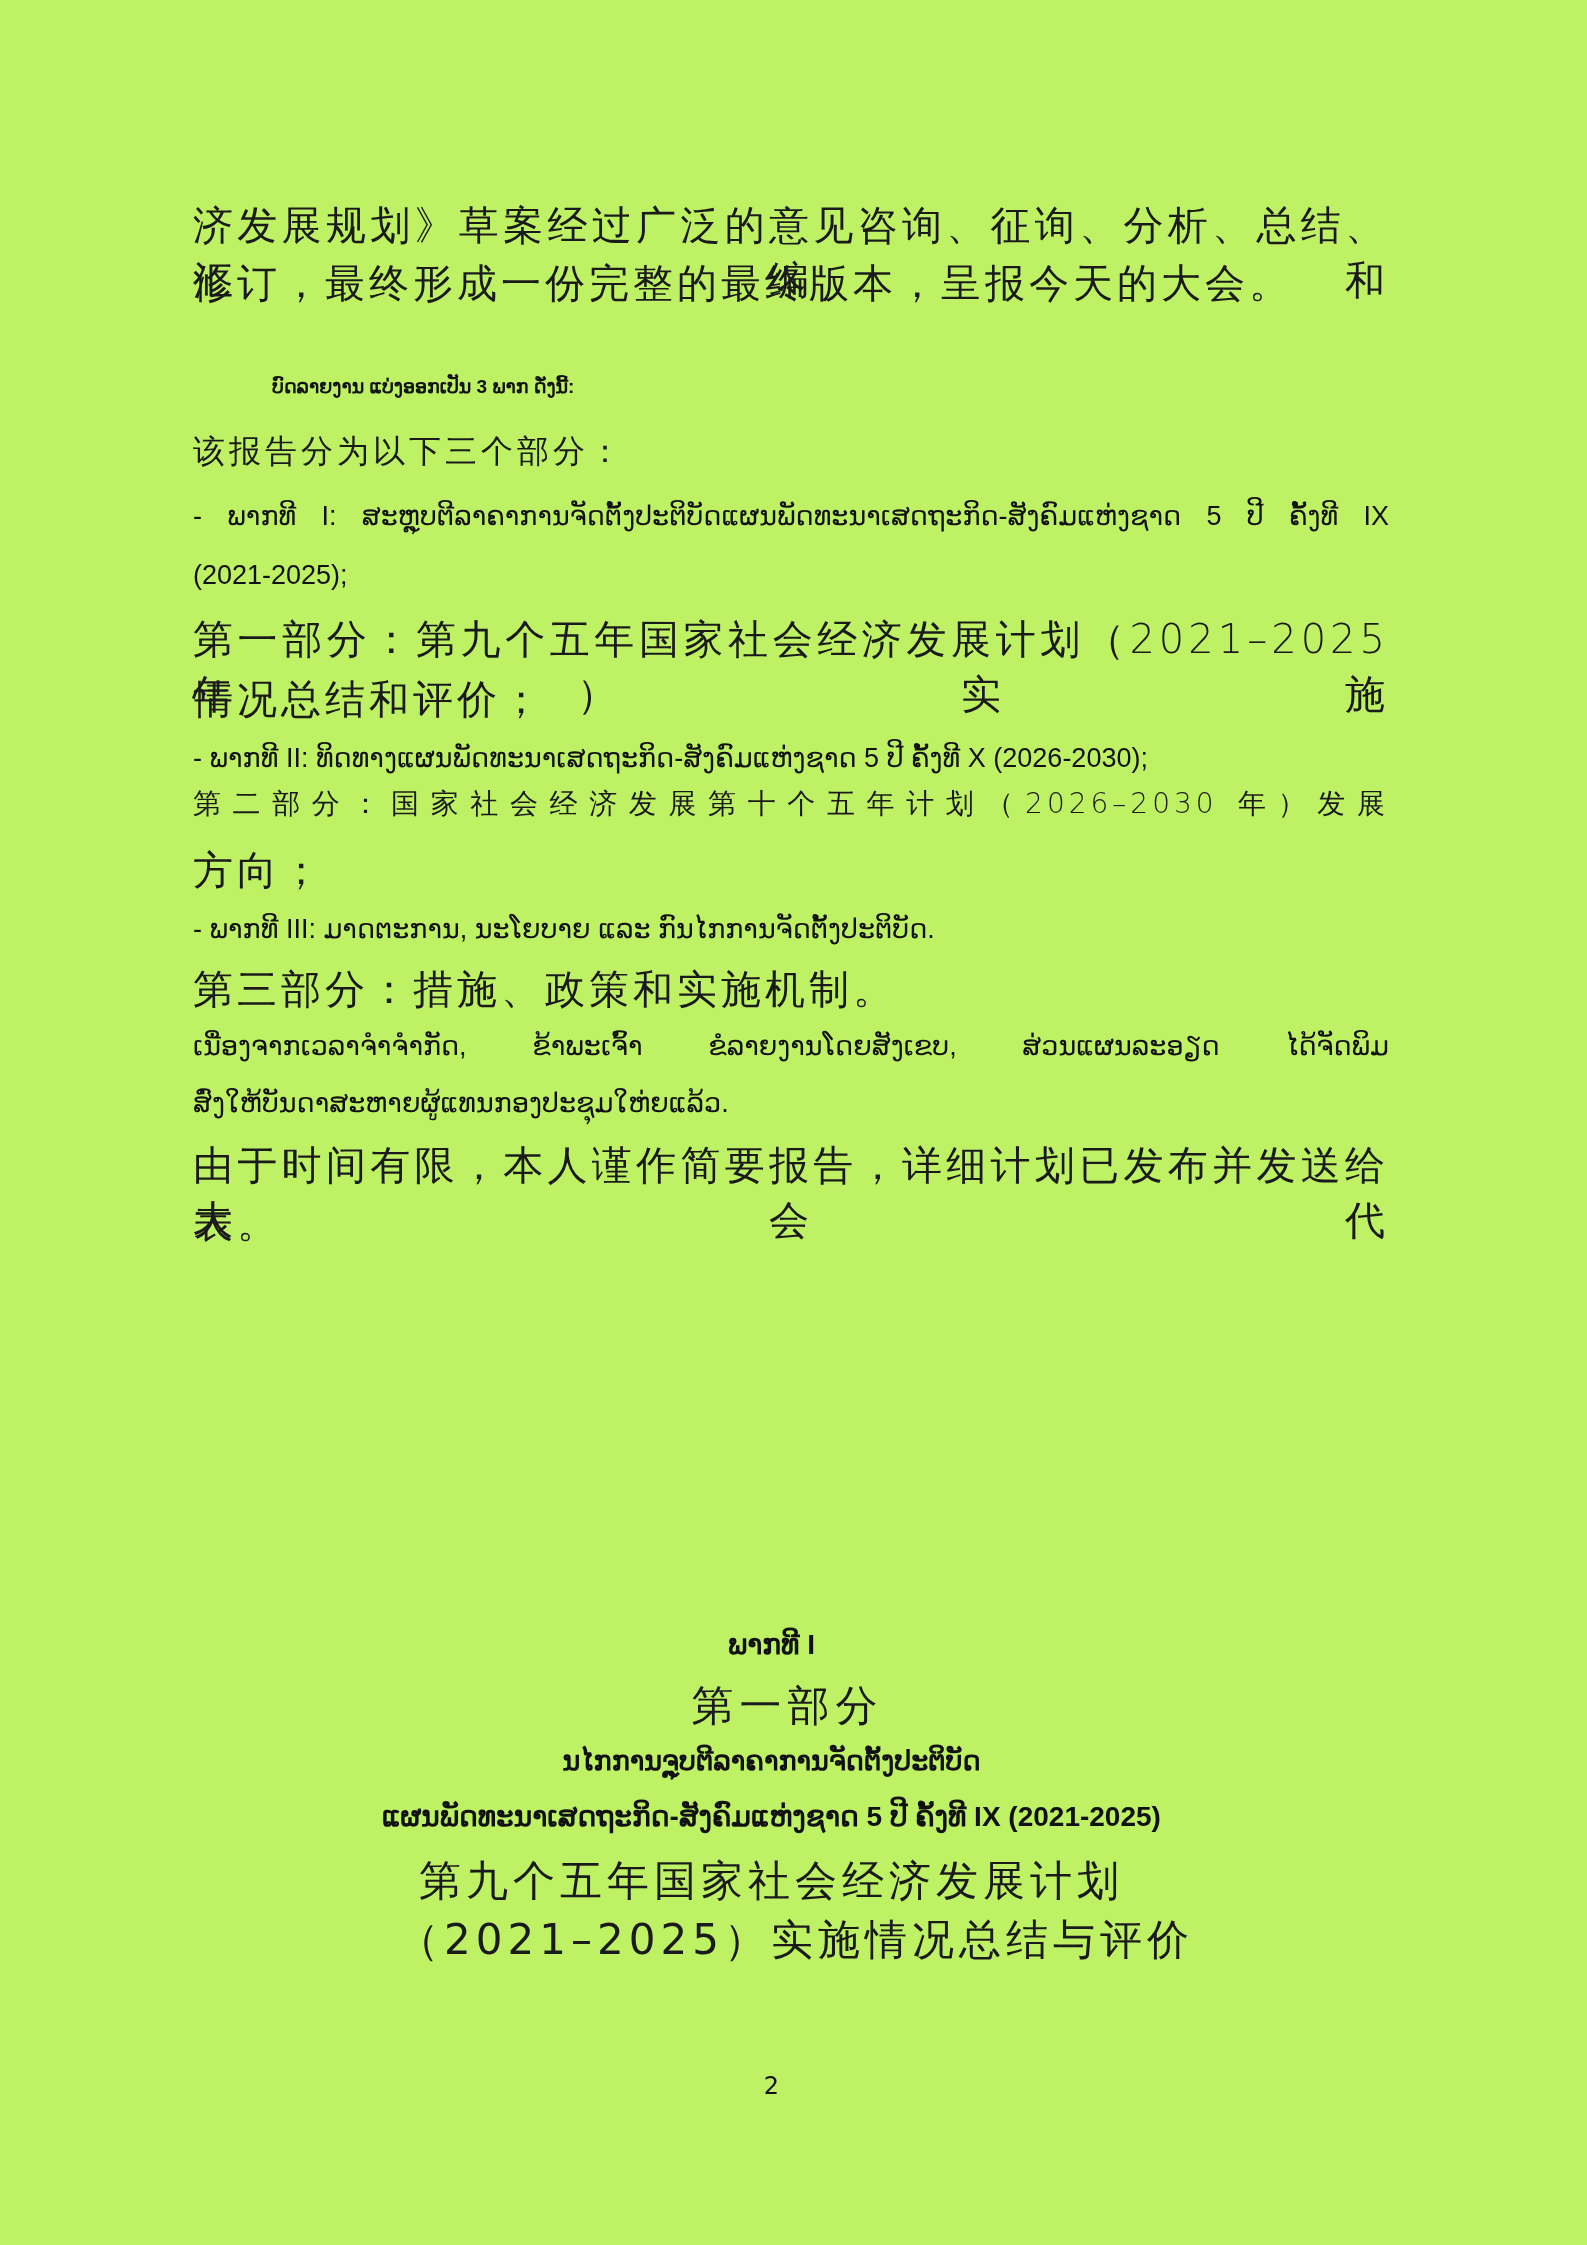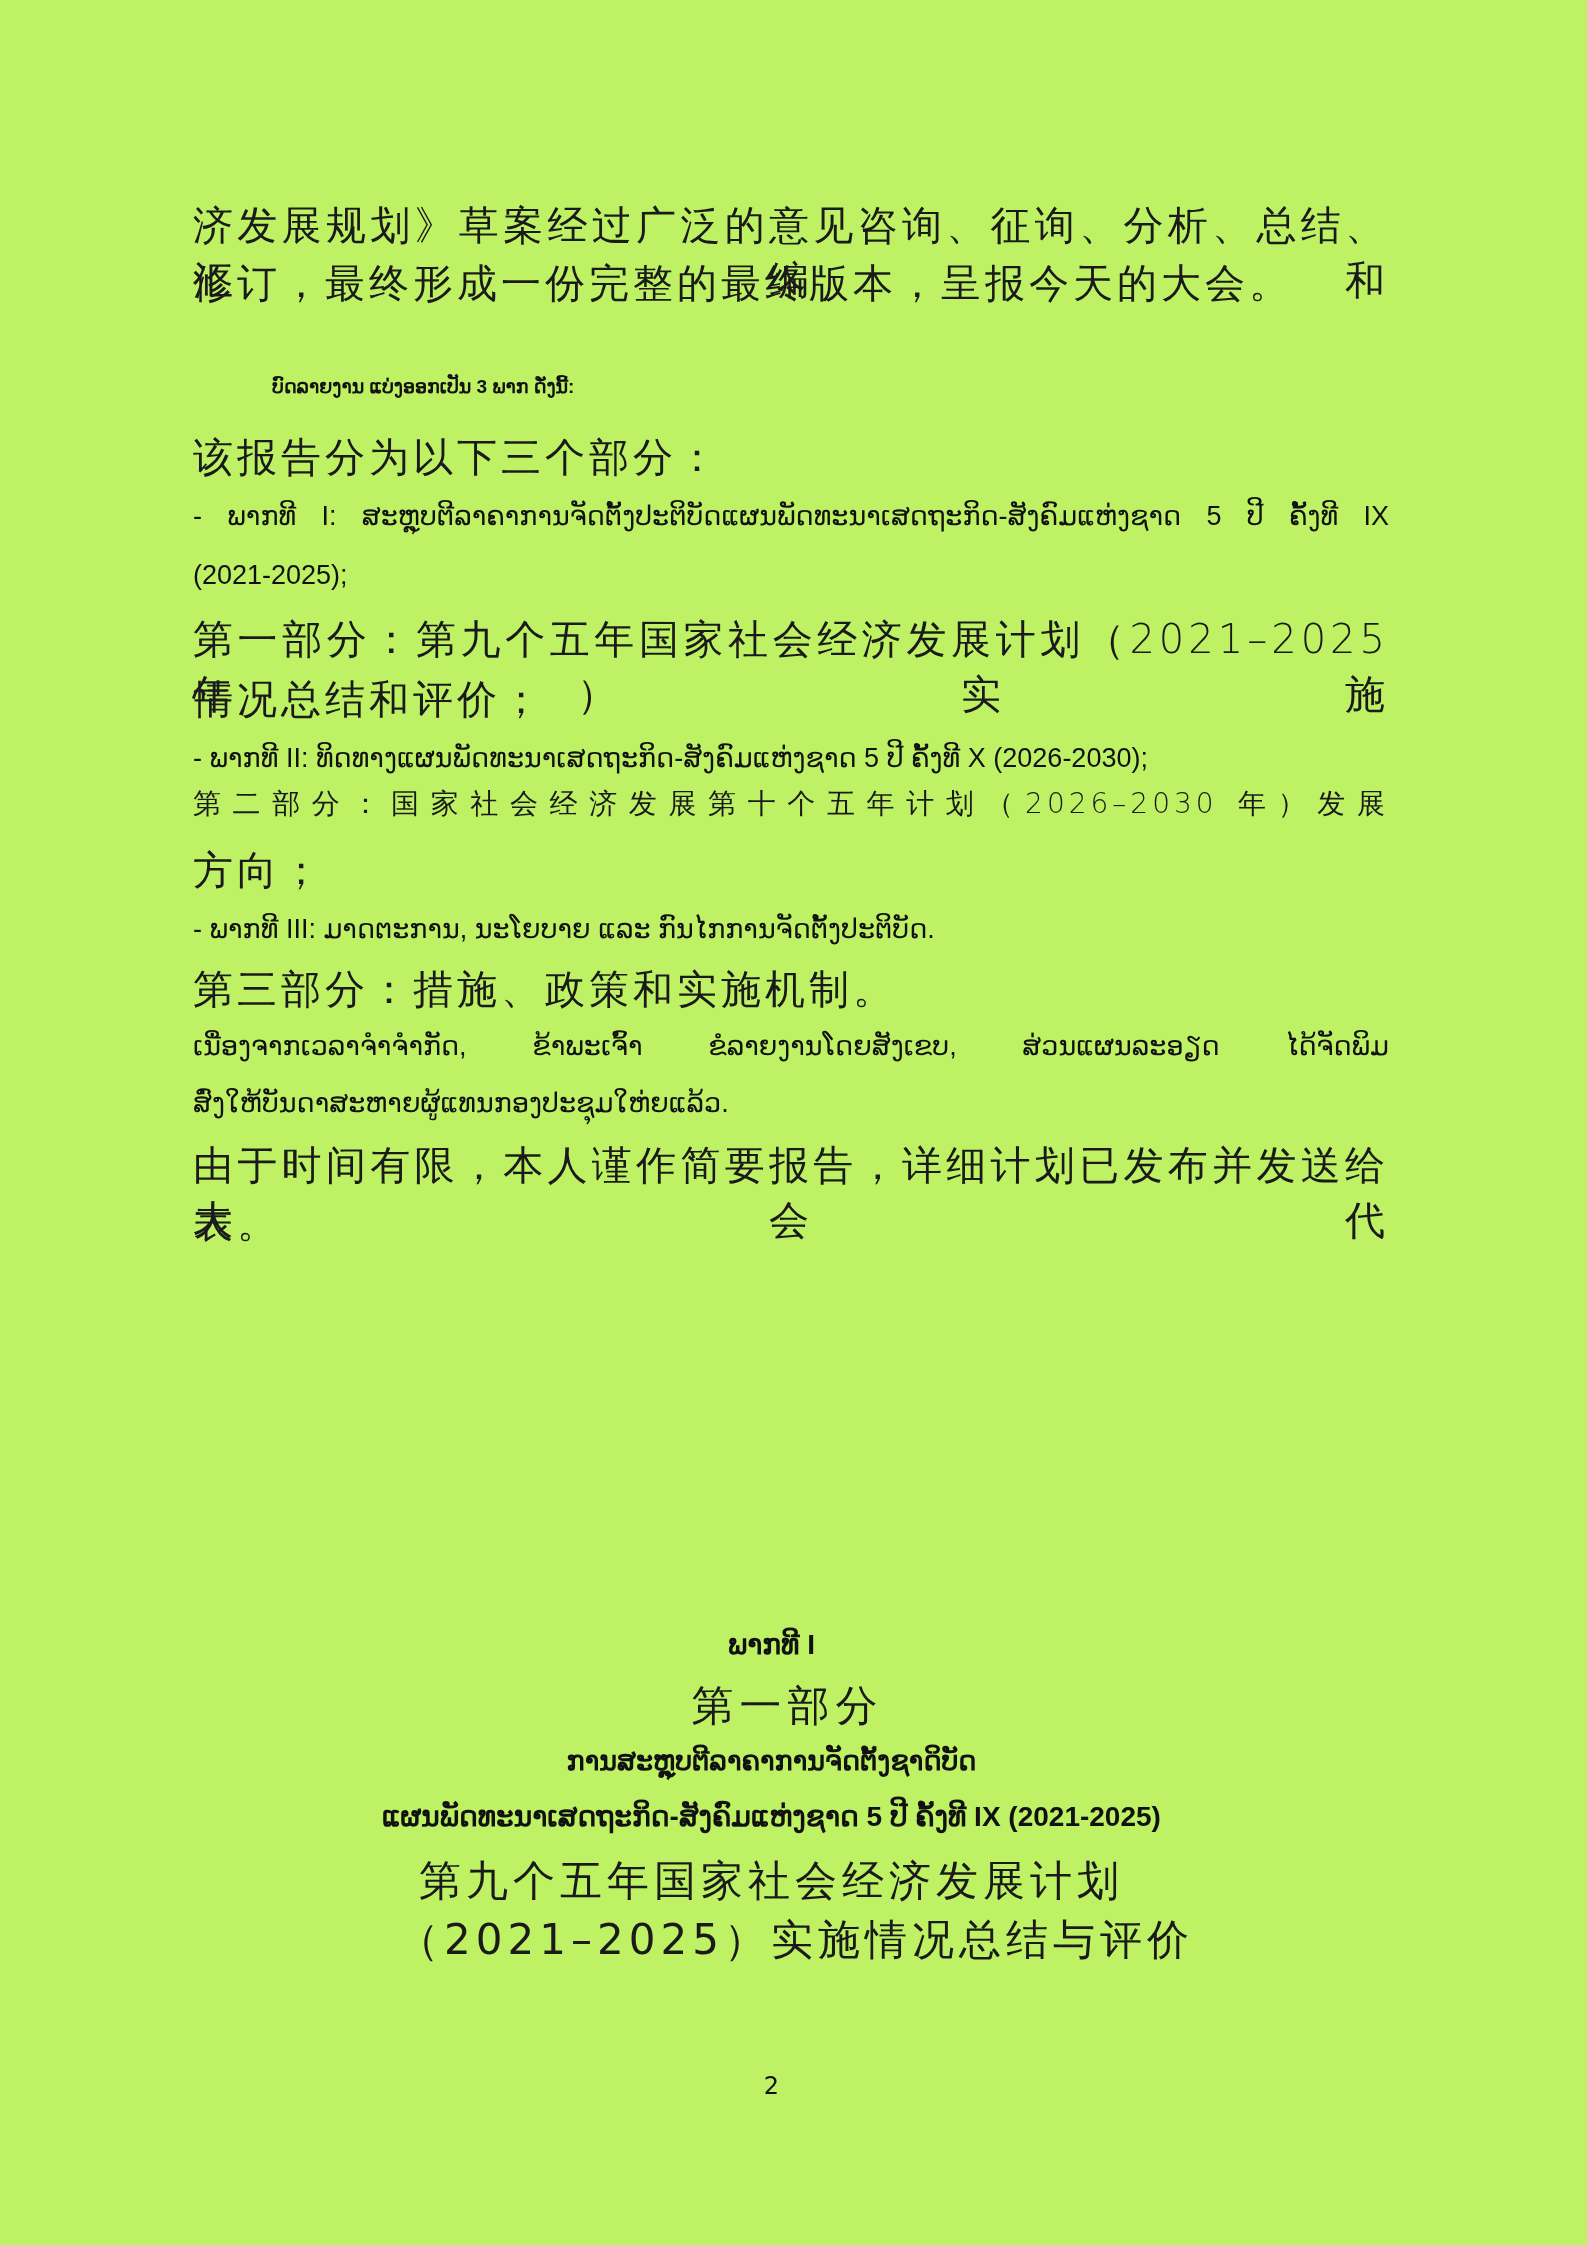--- a/index.html
+++ b/index.html
@@ -44,21 +44,21 @@
       left: 0;
       width: 1543px;
       text-align: center;
     }
     .body-col { left: 193px; width: 1196px; }
 
     
     #l1  { top: 198px;  font-size: 40px; }
     #l2  { top: 256px;  font-size: 40px; }
     #h1  { top: 375px;  left: 272px; font-size: 19px; }
-    #l3  { top: 430px;  font-size: 40px; }
+    #l3  { top: 430px;  font-size: 32px; }
     #l4  { top: 500px;  font-size: 27px; word-spacing: 10px; }
     #l5  { top: 560px;  font-size: 27px; }
     #l6  { top: 612px;  font-size: 40px; }
     #l7  { top: 672px;  font-size: 40px; }
     #l8  { top: 742px;  font-size: 27px; }
     #l9  { top: 785px;  font-size: 28px; }
     #l10 { top: 843px;  font-size: 40px; }
     #l11 { top: 913px;  font-size: 27px; }
     #l12 { top: 962px;  font-size: 40px; }
     #l13 { top: 1030px; font-size: 27px; }
@@ -103,20 +103,20 @@
   <div id="l11" class="abs lao body-col">- ພາກທີ III: ມາດຕະການ, ນະໂຍບາຍ ແລະ ກົນໄກການຈັດຕັ້ງປະຕິບັດ.</div>
   <div id="l12" class="abs zh body-col">第三部分：措施、政策和实施机制。</div>
 
   <div id="l13" class="abs lao body-col justify">ເນື່ອງຈາກເວລາຈຳຈຳກັດ, ຂ້າພະເຈົ້າ ຂໍລາຍງານໂດຍສັງເຂບ, ສ່ວນແຜນລະອຽດ ໄດ້ຈັດພິມ</div>
   <div id="l14" class="abs lao body-col">ສົ່ງໃຫ້ບັນດາສະຫາຍຜູ້ແທນກອງປະຊຸມໃຫ່ຍແລ້ວ.</div>
   <div id="l15" class="abs zh body-col justify">由于时间有限，本人谨作简要报告，详细计划已发布并发送给大会代</div>
   <div id="l16" class="abs zh body-col">表。</div>
 
   <div id="t1" class="abs lao bold center">ພາກທີ I</div>
   <div id="t2" class="abs zh center" style="font-weight:400;margin-left:16px;">第一部分</div>
-  <div id="t3" class="abs lao bold center">ການສະຫຼຸບຕີລາຄາການຈັດຕັ້ງຊາດິບັດ</div>
+  <div id="t3" class="abs lao bold center">ນໄກການຈຼຸບຕີລາຄາການຈັດຕັ້ງປະຕິບັດ</div>
   <div id="t4" class="abs lao bold center">ແຜນພັດທະນາເສດຖະກິດ-ສັງຄົມແຫ່ງຊາດ 5 ປີ ຄັ້ງທີ IX (2021-2025)</div>
   <div id="t5" class="abs zh center" style="font-weight:400;">第九个五年国家社会经济发展计划</div>
   <div id="t6" class="abs zh center" style="font-weight:400;padding-left:24px;">（2021–2025）实施情况总结与评价</div>
 
   <div id="pg" class="abs center">2</div>
 
 </div>
 
 </body></html>

